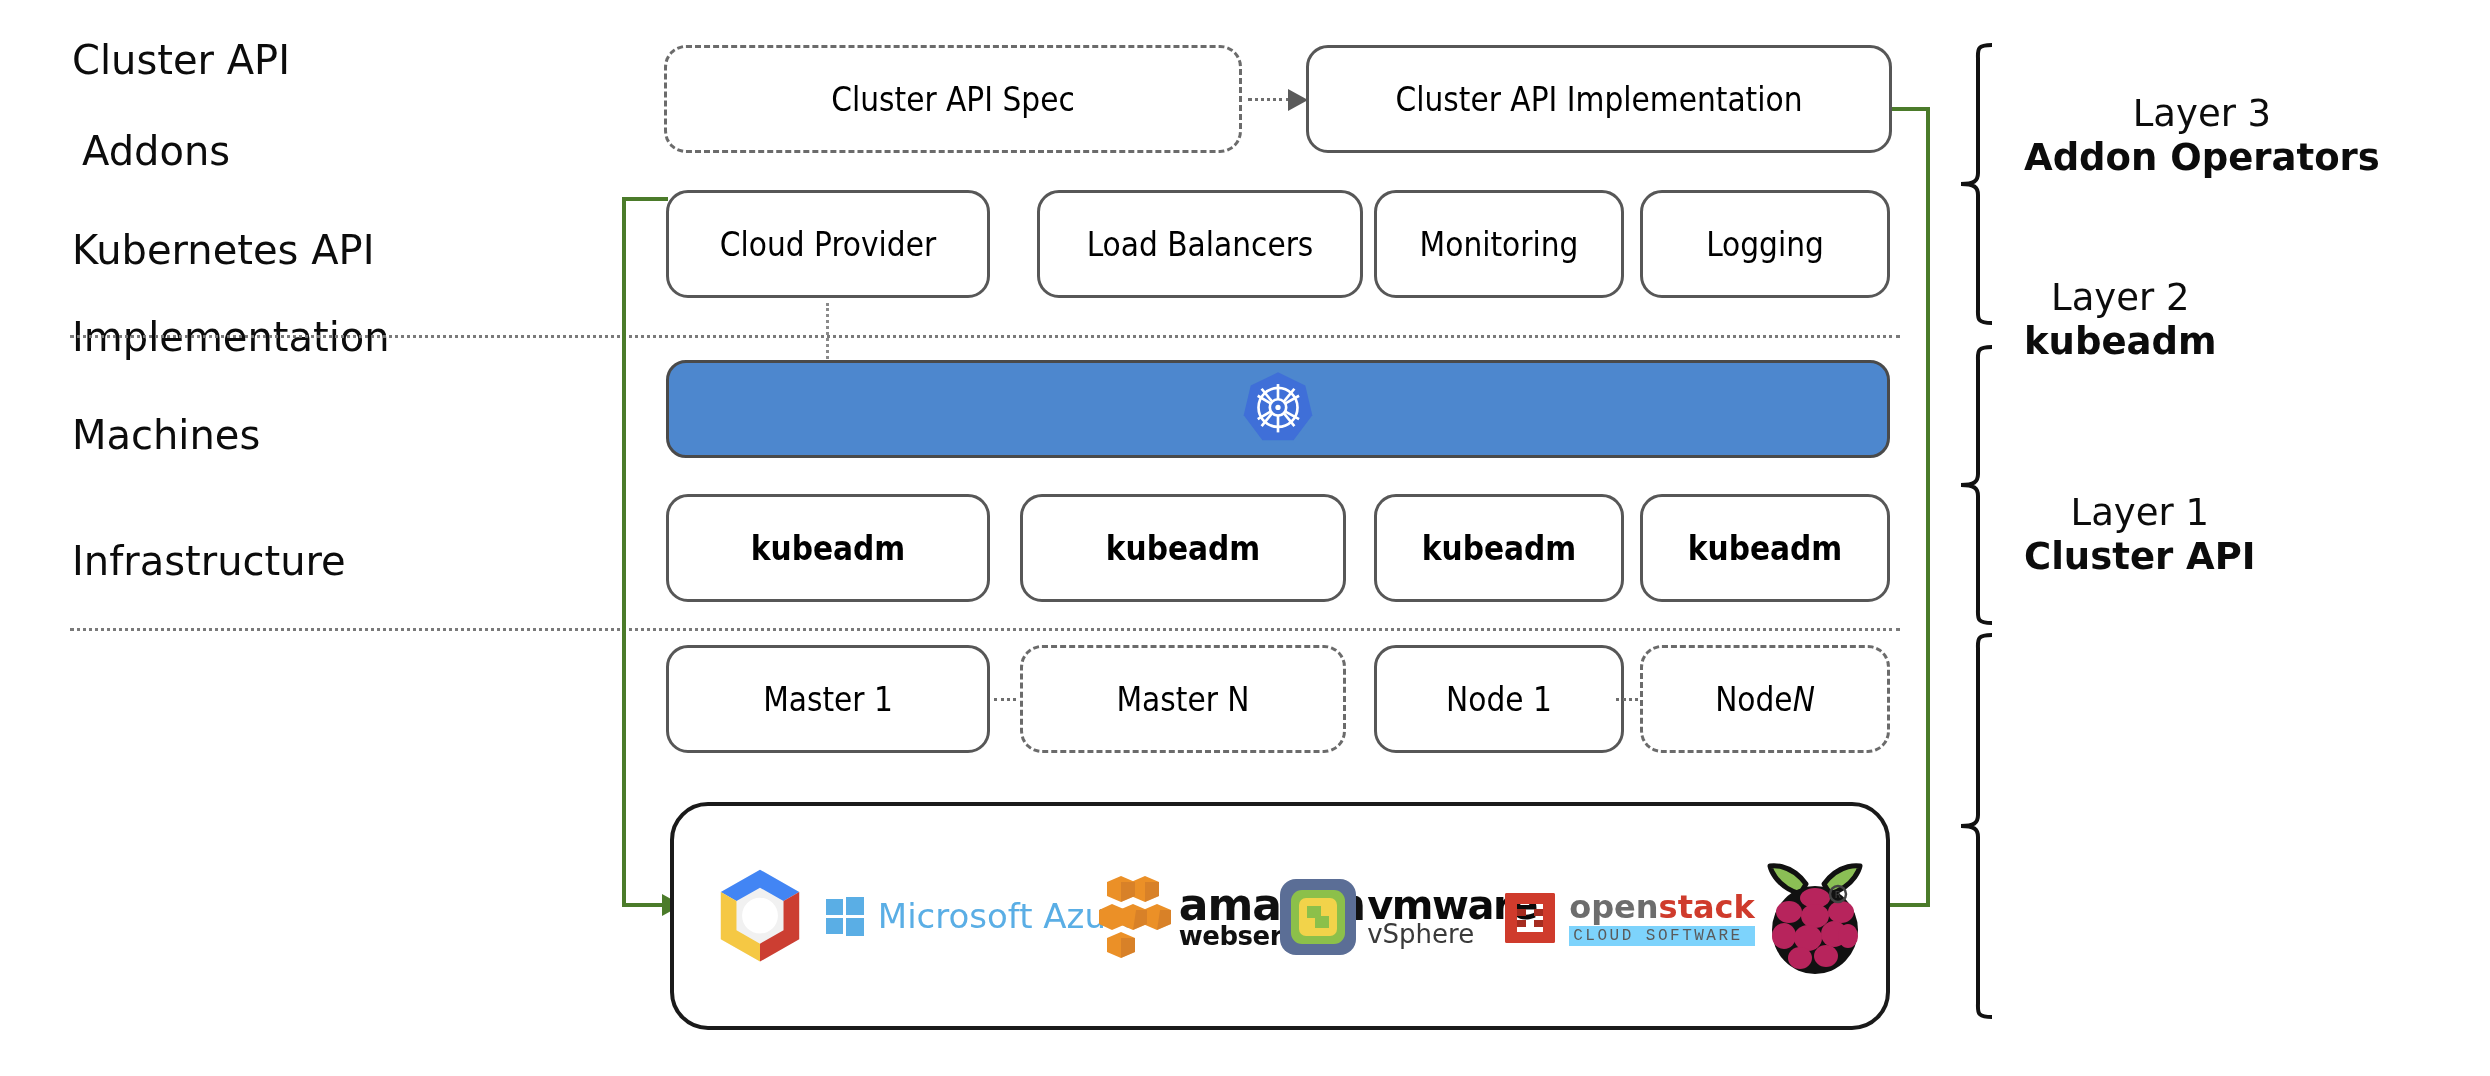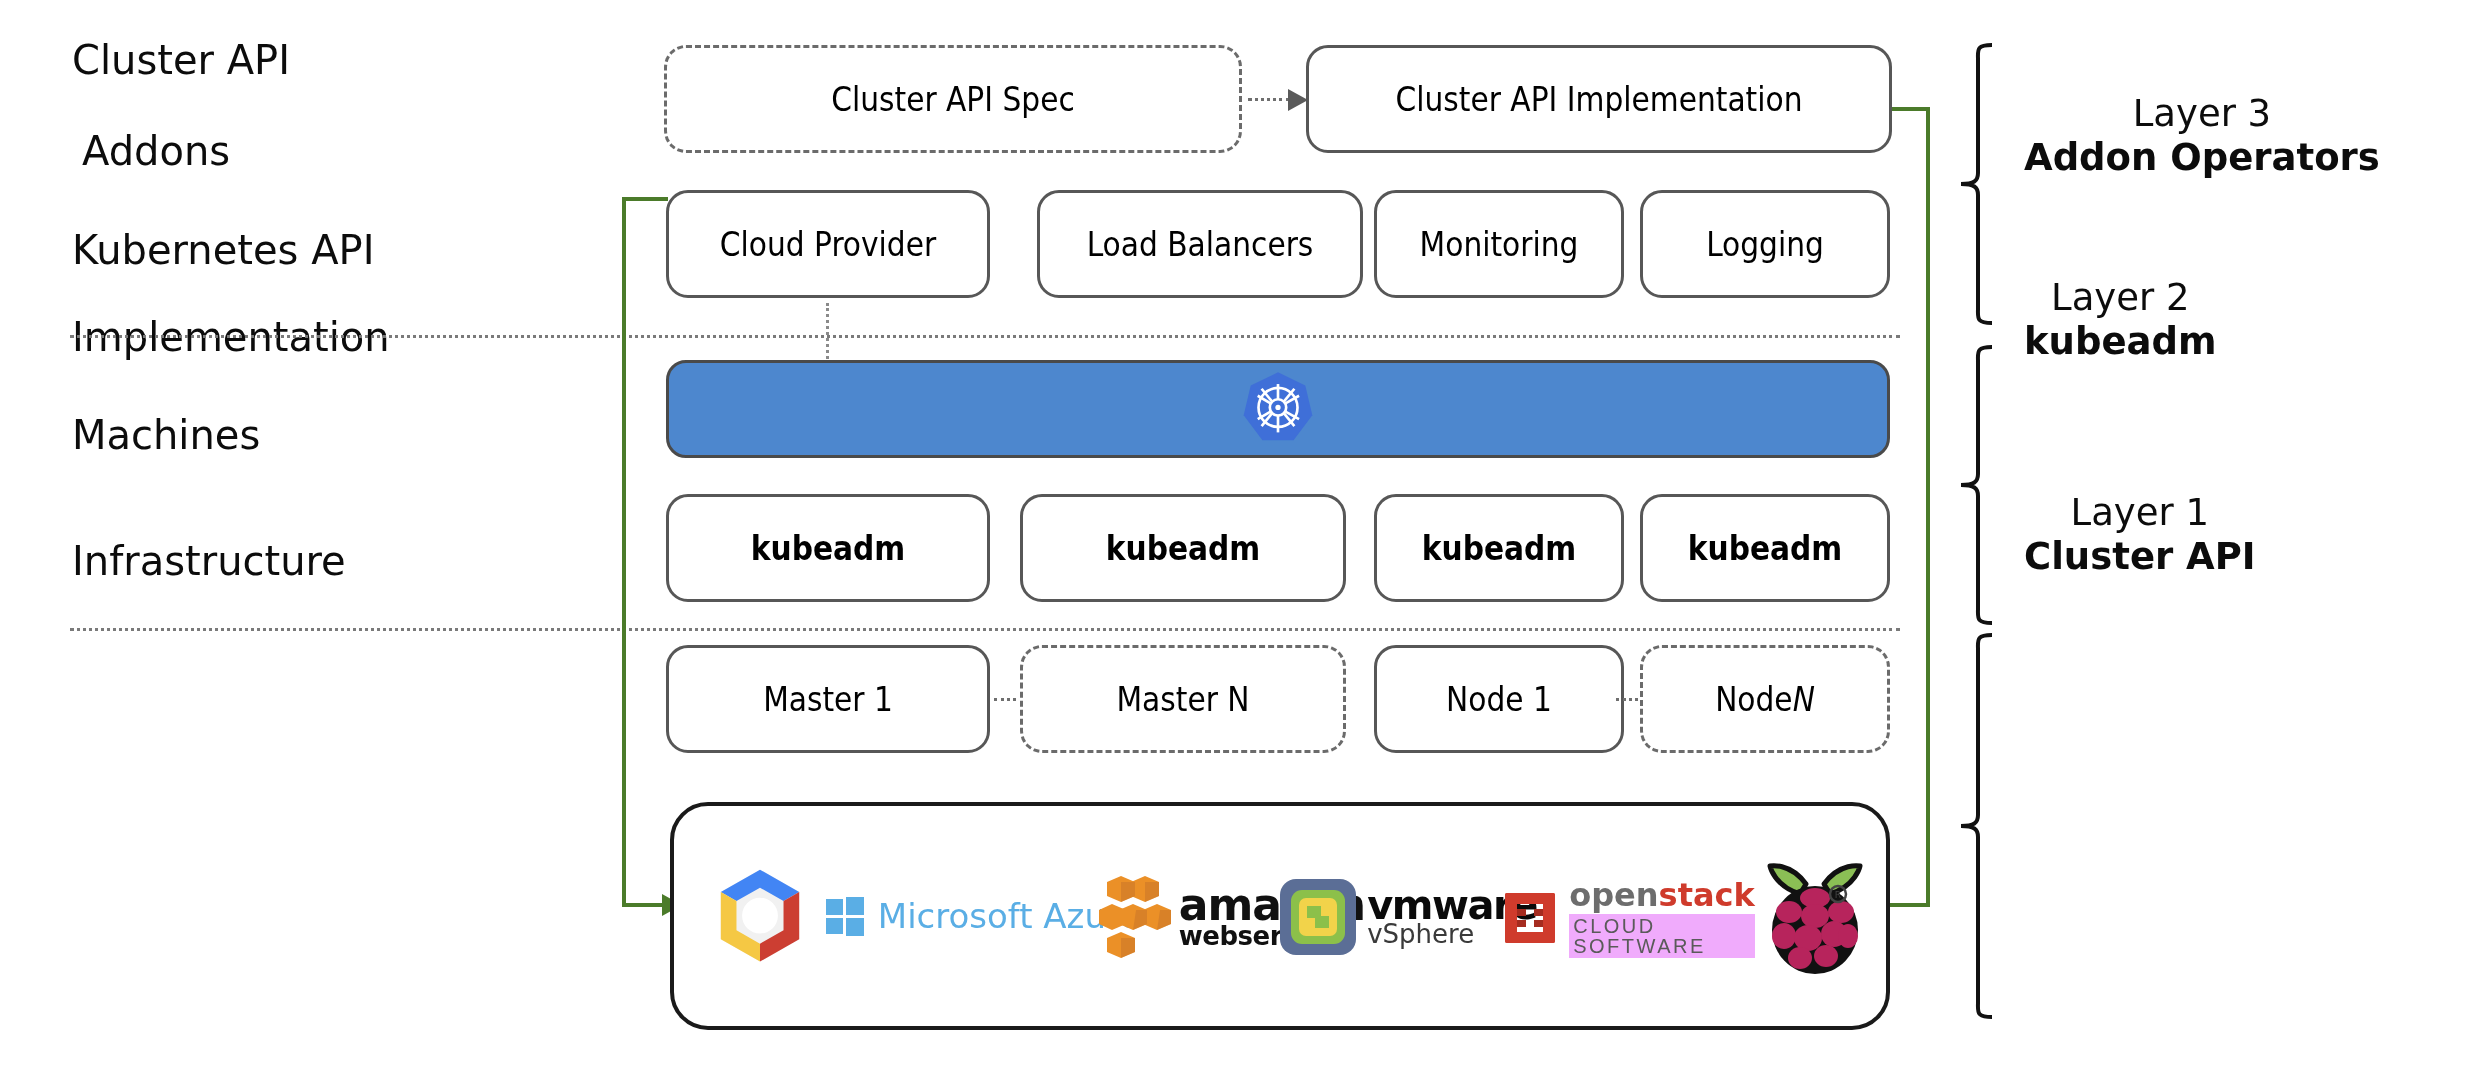--- a/index.html
+++ b/index.html
@@ -290,21 +290,21 @@
         <rect x="18" y="22" width="9" height="7"></rect>
         <rect x="18" y="33" width="9" height="7"></rect>
         <rect x="35" y="22" width="9" height="7"></rect>
         <rect x="35" y="33" width="9" height="7"></rect>
       </g>
     </svg>
     <div style="display:flex;flex-direction:column;line-height:1;">
       <span style="white-space:nowrap;">
         <span style="font-family:'DejaVu Sans','Liberation Sans',sans-serif;font-weight:bold;font-size:32px;color:#6d6d6d;">open</span><span style="font-family:'DejaVu Sans','Liberation Sans',sans-serif;font-weight:bold;font-size:32px;color:#cf3b2c;">stack</span>
       </span>
-      <span style="font-family:Liberation Sans, sans-serif;font-size:20px;color:#5a5a5a;letter-spacing:2.5px;background:#f0abfc;padding:2px 4px;margin-top:3px;">CLOUD SOFTWARE</span>
+      <span style="font-family:Liberation Mono, monospace;font-size:16px;color:#5a5a5a;letter-spacing:2.5px;background:#7dd3fc;padding:2px 4px;margin-top:3px;">CLOUD SOFTWARE</span>
     </div>
   </div>
 
   <div class="logoslot" style="left:1750px;top:848px;width:130px;height:132px;">
     <svg width="118" height="128" viewBox="0 0 118 128">
       <g>
         <path d="M50 34 C34 12, 14 16, 14 16 C14 16, 18 36, 44 44 Z" fill="#8bbf55" stroke="#111" stroke-width="5" stroke-linejoin="round"></path>
         <path d="M68 34 C84 12, 104 16, 104 16 C104 16, 100 36, 74 44 Z" fill="#8bbf55" stroke="#111" stroke-width="5" stroke-linejoin="round"></path>
         <ellipse cx="59" cy="80" rx="43" ry="44" fill="#111"></ellipse>
         <g fill="#b7245c">

